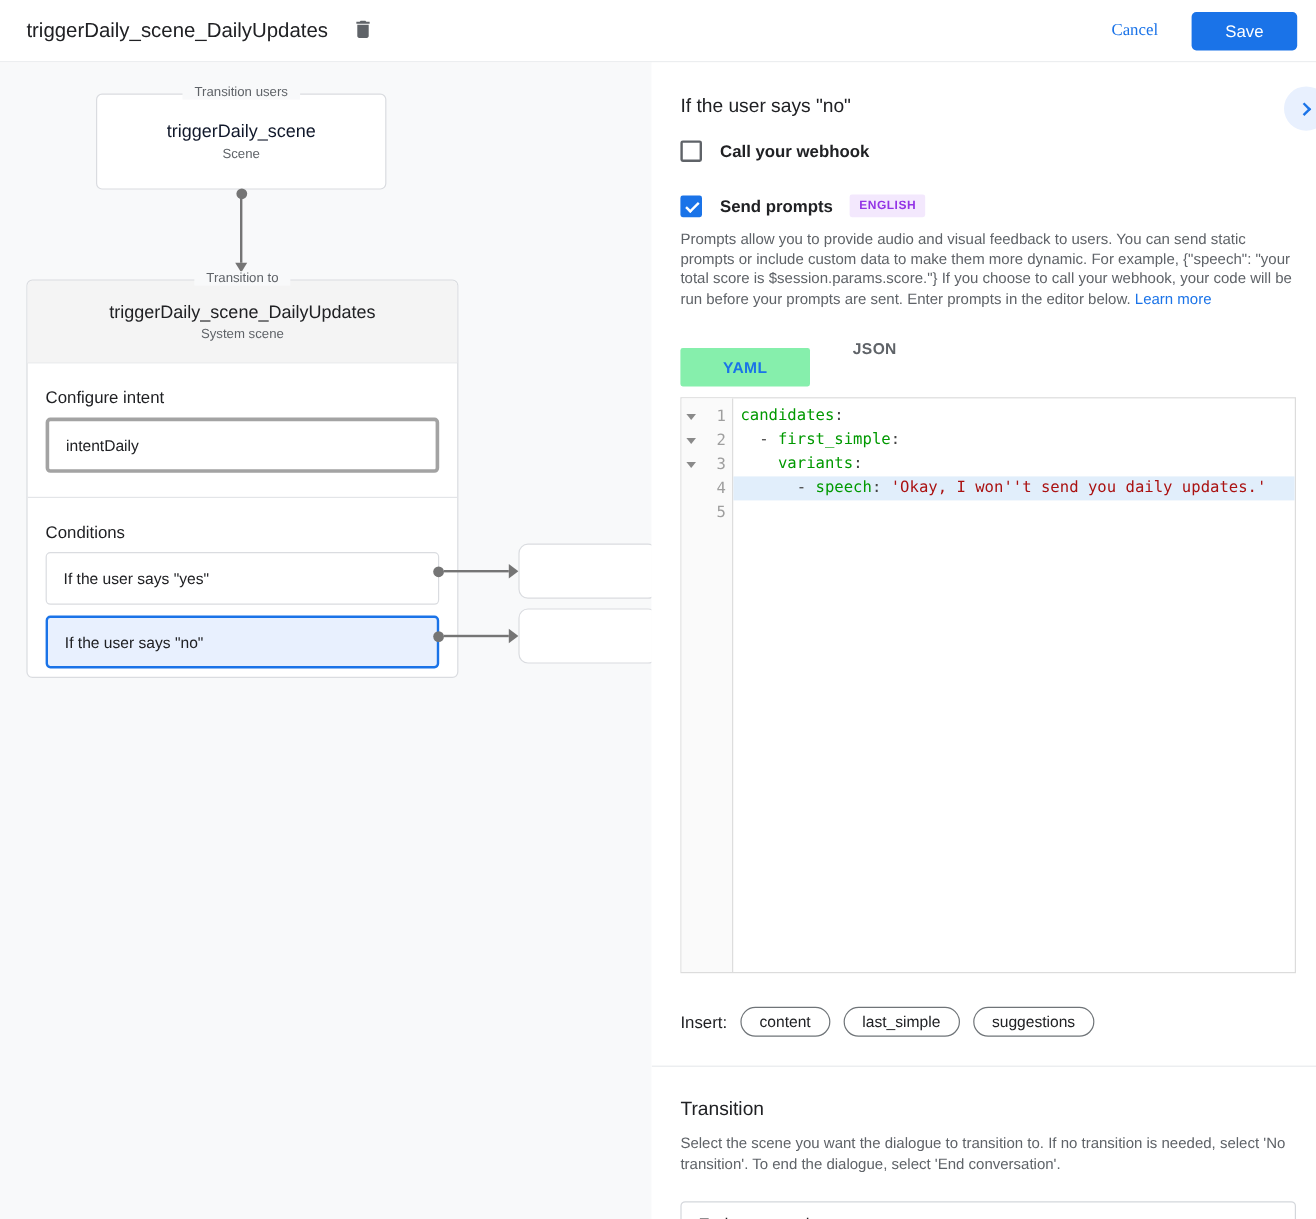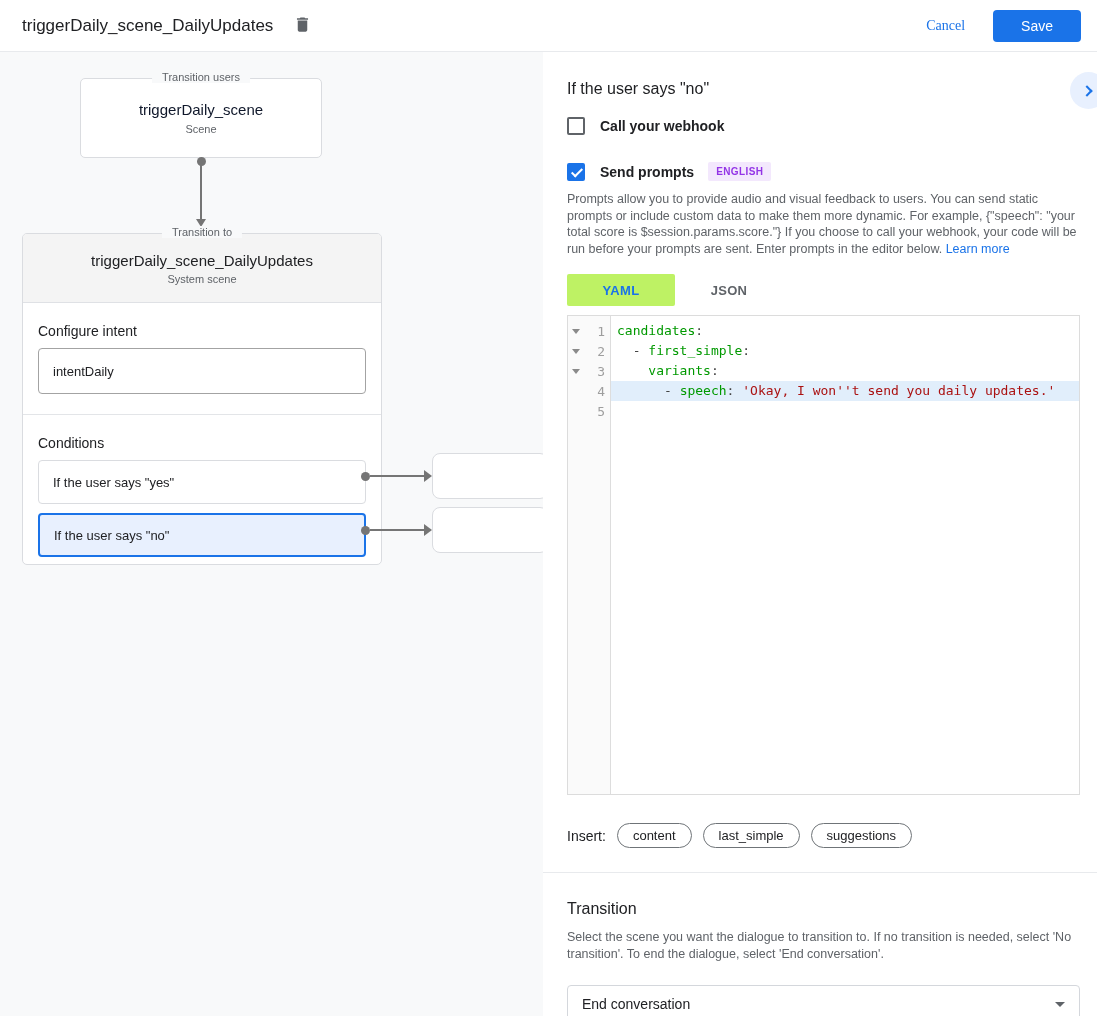--- a/index.html
+++ b/index.html
@@ -47,21 +47,21 @@
     border-top:6px solid transparent; border-bottom:6px solid transparent;
     border-left:8px solid #757575; }
 
   .to-card { left:22px; top:181px; width:360px; height:332px; }
   .to-card-header { height:69px; background:#f4f4f4; border-bottom:1px solid #dfe1e5;
     border-radius:4px 4px 0 0; text-align:center; }
   .to-card-header .box-title { padding-top:18px; font-size:15px; color:#202124; }
   .to-card-header .box-sub { margin-top:4px; font-size:11px; color:#5f6368; }
   .to-card-body { padding:0 15px; }
   .field-label { margin-top:20px; font-size:14px; color:#202124; }
-  .intent-box { margin-top:9px; height:46px; border:1px solid #a3a3a3;
+  .intent-box { margin-top:9px; height:46px; border:3px solid #a3a3a3;
     border-radius:4px; background:#fff; display:flex; align-items:center;
     padding:0 14px; font-size:13px; color:#202124; }
   .card-divider { margin:20px -15px 0; border-bottom:1px solid #e3e5e8; }
   .cond-box { margin-top:9px; height:44px; border:1px solid #dadce0;
     border-radius:4px; background:#fff; display:flex; align-items:center;
     padding:0 14px; font-size:13px; color:#202124; cursor:pointer; }
   .cond-box.selected { background:#e8f0fe; border:2px solid #1a73e8; }
   .ext-box { position:absolute; width:116px; height:46px; background:#fff;
     border:1px solid #dadce0; border-radius:8px; }
 
@@ -89,21 +89,21 @@
     border-radius:2px; }
 
   .desc { margin-top:10px; font-size:12.5px; line-height:1.32; color:#5f6368;
     max-width:518px; }
   .link { color:#1a73e8; text-decoration:none; cursor:pointer; }
 
   .tabs { margin-top:17px; display:flex; }
   .tab { width:108px; height:32px; display:flex; align-items:center;
     justify-content:center; font-size:13px; font-weight:600; letter-spacing:.3px;
     color:#5f6368; cursor:pointer; border-radius:2px; }
-  .tab.active { background:#bef264; color:#1a73e8; }
+  .tab.active { background:#86efac; color:#1a73e8;margin-top:16px; }
 
   
   .editor { margin-top:9px; height:480px; border:1px solid #dcdcdc;
     display:flex; background:#fff; font-family:"DejaVu Sans Mono",monospace;
     font-size:13px; }
   .gutter { width:43px; background:#fafafa; border-right:1px solid #ddd; flex:none;
     padding-top:5px; }
   .gutter-line { height:20px; display:flex; align-items:center; }
   .fold { width:0; height:0; border-left:4px solid transparent;
     border-right:4px solid transparent; border-top:5px solid #8a8a8a;

